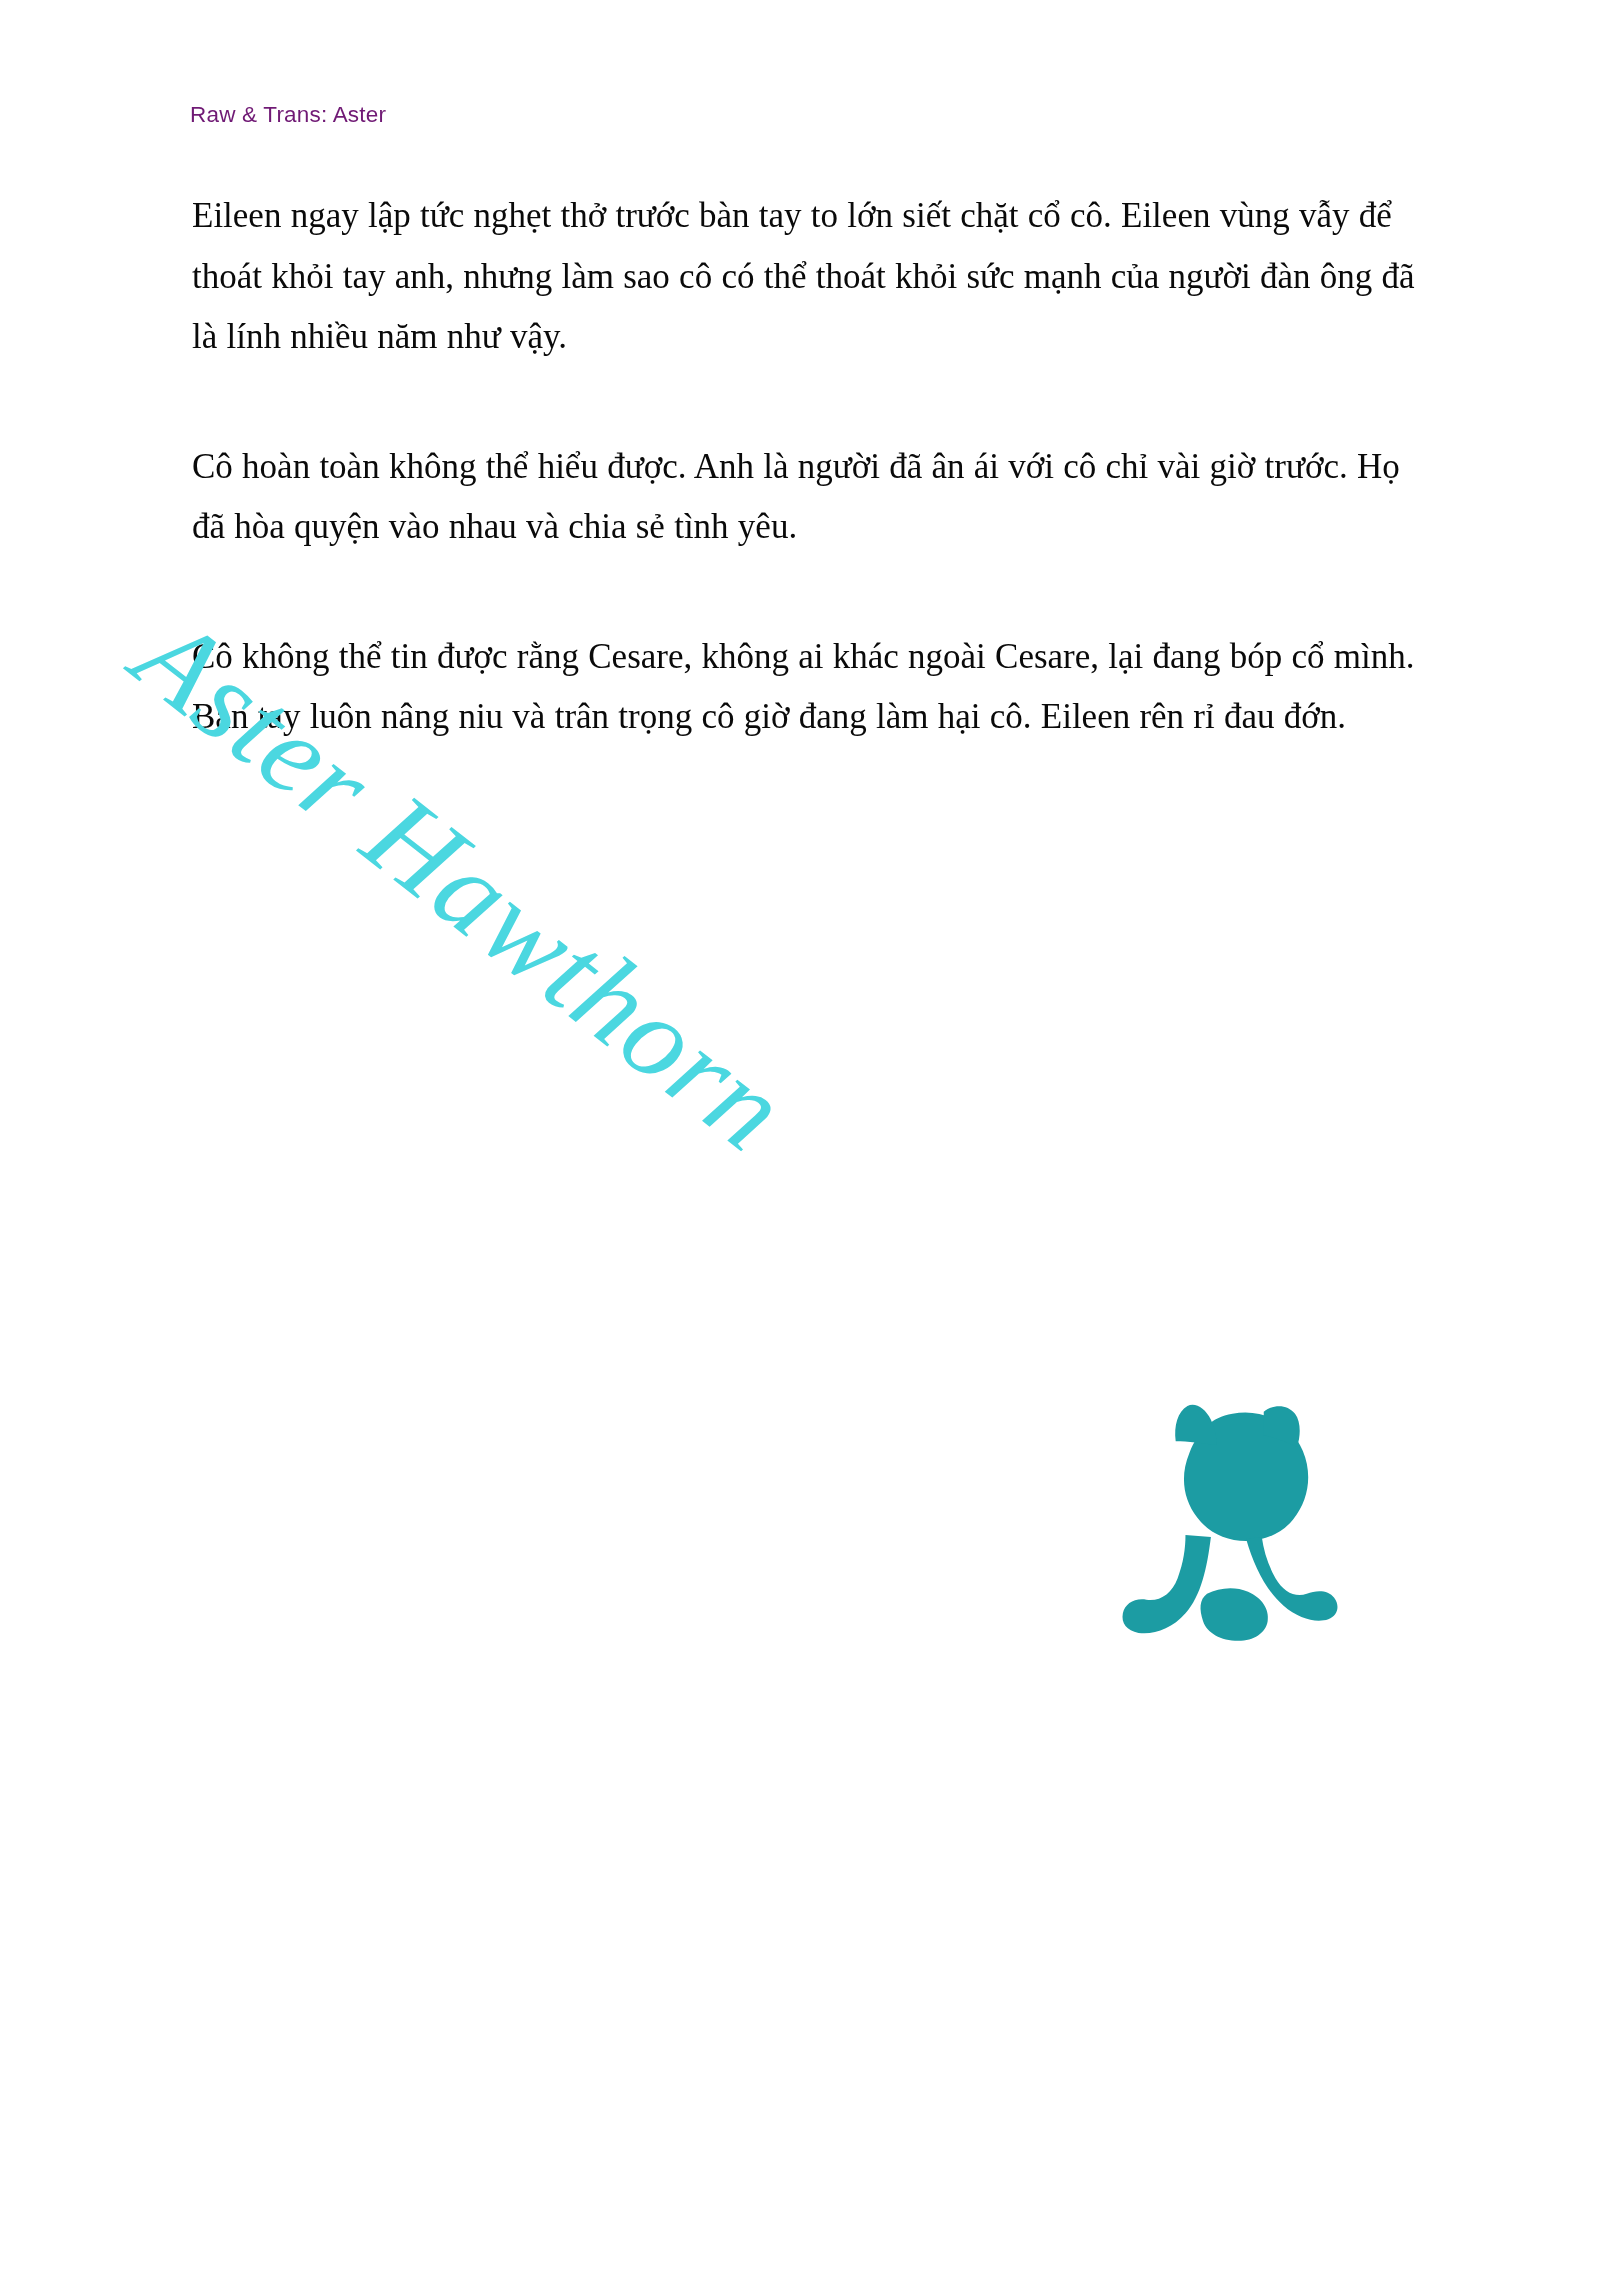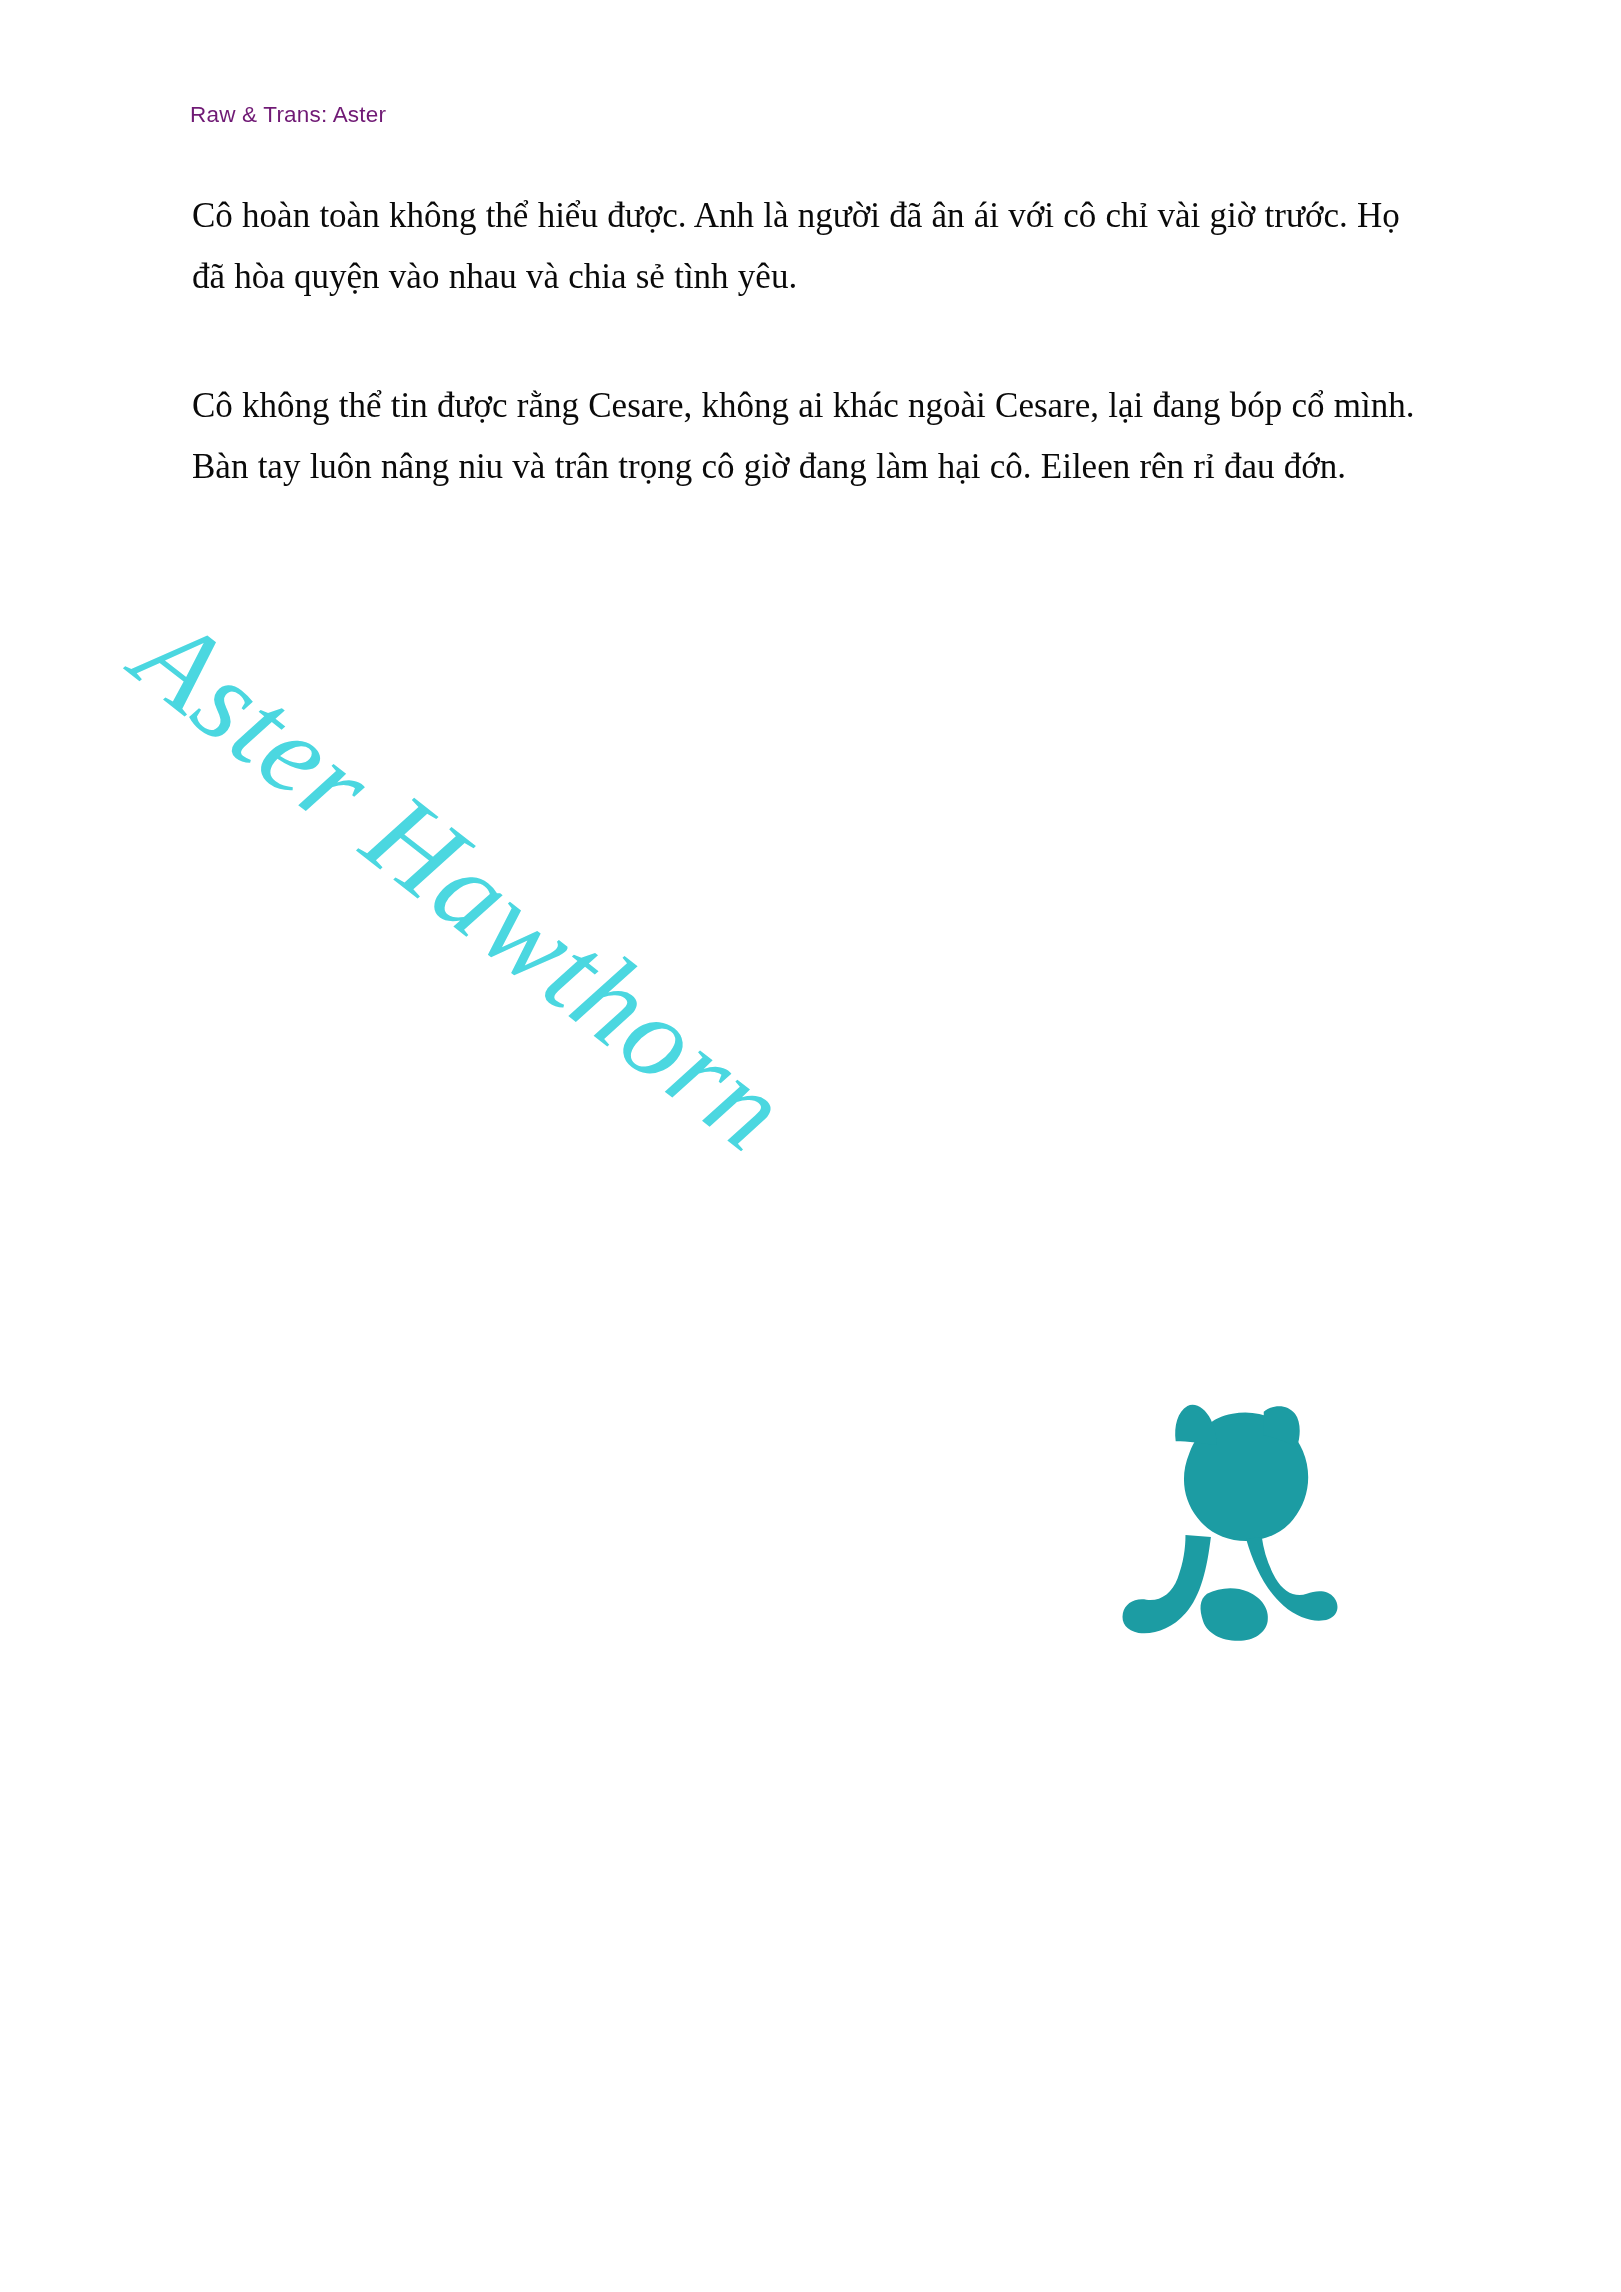--- a/index.html
+++ b/index.html
@@ -73,20 +73,21 @@
   }
 </style>
 </head>
 <body>
 
 <div class="page">
 
   <div class="header">Raw &amp; Trans: Aster</div>
 
   <div class="content">
+    <p class="para">Eileen ngay lập tức nghẹt thở trước bàn tay to lớn siết chặt cổ cô. Eileen vùng vẫy để thoát khỏi tay anh, nhưng làm sao cô có thể thoát khỏi sức mạnh của người đàn ông đã là lính nhiều năm như vậy.</p>
     <p class="para">Cô hoàn toàn không thể hiểu được. Anh là người đã ân ái với cô chỉ vài giờ trước. Họ đã hòa quyện vào nhau và chia sẻ tình yêu.</p>
     <p class="para">Cô không thể tin được rằng Cesare, không ai khác ngoài Cesare, lại đang bóp cổ mình. Bàn tay luôn nâng niu và trân trọng cô giờ đang làm hại cô. Eileen rên rỉ đau đớn.</p>
   </div>
 
   <div class="watermark-text">Aster Hawthorn</div>
 
   <div class="watermark-logo">
     <svg viewBox="0 0 230 280" width="225" height="274" aria-hidden="true">
       <g fill="#1c9ca3">
         <path d="M118 12 C150 6 178 22 190 50 C200 74 196 100 180 120 C168 135 150 142 132 142 C112 142 94 134 82 118 C68 100 64 76 74 52 C84 28 96 16 118 12 Z"></path>

